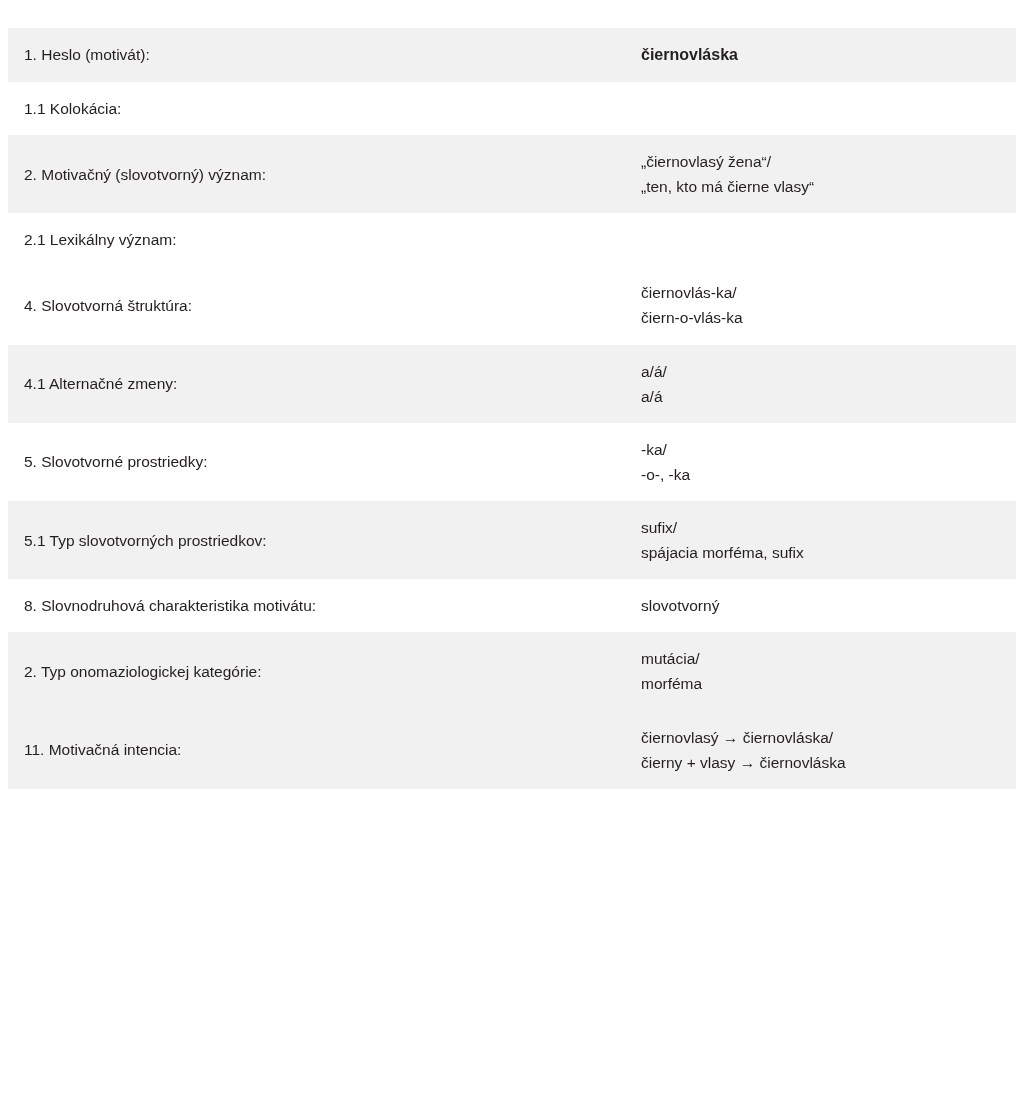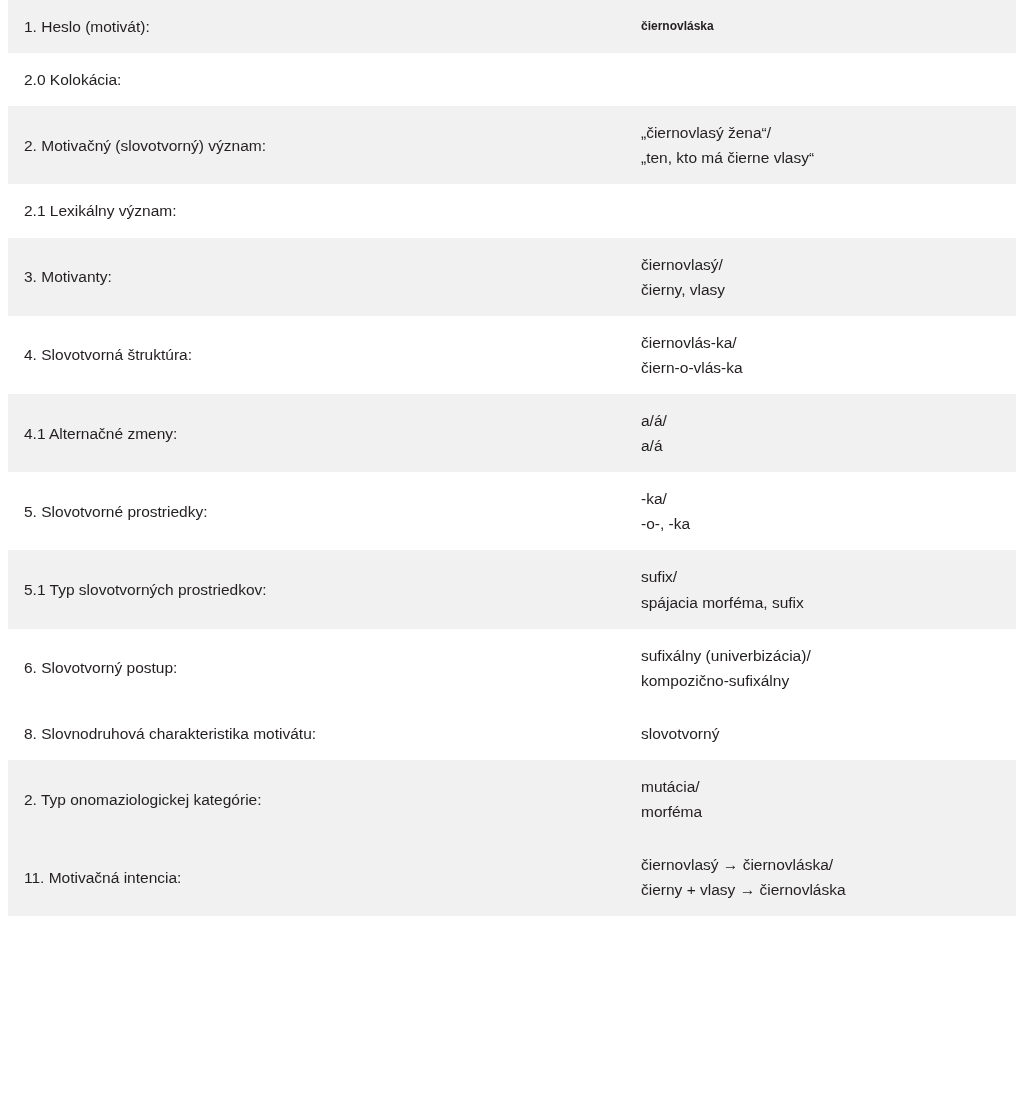--- a/index.html
+++ b/index.html
@@ -11,20 +11,21 @@
     width: 1024px;
     height: 1107px;
     font-family: "Liberation Sans", sans-serif;
     color: #231f20;
     overflow: hidden;
   }
   .page {
     width: 1024px;
     height: 855px;
     background: #ffffff;
+    padding-top: 28px;
     box-sizing: border-box;
   }
   .entry-table {
     width: 952px;
     margin: 0 auto;
     border-collapse: collapse;
     table-layout: fixed;
   }
   .entry-table tr.row-shaded {
     background: #f1f1f1;
@@ -48,56 +49,49 @@
     padding-left: 4px;
   }
   .label-indent-0 { padding-left: 16px; }
   .label-indent-1 { padding-left: 40px; }
   .value-line {
     display: block;
     white-space: nowrap;
   }
   .headword {
     font-weight: bold;
-    font-size: 12px;
+    font-size: 16px;
   }
 </style>
 </head>
 <body>
 
 <div class="page">
   <table class="entry-table">
     <tbody>
         <tr class="row-shaded">
           <td class="label-cell label-indent-0">1. Heslo (motivát):</td>
           <td class="value-cell">
             <span class="value-line headword">čiernovláska</span>
           </td>
         </tr>
         <tr class="row-plain">
-          <td class="label-cell label-indent-1">2.0 Kolokácia:</td>
+          <td class="label-cell label-indent-1">1.1 Kolokácia:</td>
           <td class="value-cell"></td>
         </tr>
         <tr class="row-shaded">
           <td class="label-cell label-indent-0">2. Motivačný (slovotvorný) význam:</td>
           <td class="value-cell">
             <span class="value-line">„čiernovlasý žena“/</span>
             <span class="value-line">„ten, kto má čierne vlasy“</span>
           </td>
         </tr>
         <tr class="row-plain">
           <td class="label-cell label-indent-1">2.1 Lexikálny význam:</td>
           <td class="value-cell"></td>
-        </tr>
-        <tr class="row-shaded">
-          <td class="label-cell label-indent-0">3. Motivanty:</td>
-          <td class="value-cell">
-            <span class="value-line">čiernovlasý/</span>
-            <span class="value-line">čierny, vlasy</span>
-          </td>
         </tr>
         <tr class="row-plain">
           <td class="label-cell label-indent-0">4. Slovotvorná štruktúra:</td>
           <td class="value-cell">
             <span class="value-line">čiernovlás-ka/</span>
             <span class="value-line">čiern-o-vlás-ka</span>
           </td>
         </tr>
         <tr class="row-shaded">
           <td class="label-cell label-indent-1">4.1 Alternačné zmeny:</td>
@@ -114,27 +108,20 @@
           </td>
         </tr>
         <tr class="row-shaded">
           <td class="label-cell label-indent-1">5.1 Typ slovotvorných prostriedkov:</td>
           <td class="value-cell">
             <span class="value-line">sufix/</span>
             <span class="value-line">spájacia morféma, sufix</span>
           </td>
         </tr>
         <tr class="row-plain">
-          <td class="label-cell label-indent-0">6. Slovotvorný postup:</td>
-          <td class="value-cell">
-            <span class="value-line">sufixálny (univerbizácia)/</span>
-            <span class="value-line">kompozično-sufixálny</span>
-          </td>
-        </tr>
-        <tr class="row-plain">
           <td class="label-cell label-indent-0">8. Slovnodruhová charakteristika motivátu:</td>
           <td class="value-cell">
             <span class="value-line">slovotvorný</span>
           </td>
         </tr>
         <tr class="row-shaded">
           <td class="label-cell label-indent-0">2. Typ onomaziologickej kategórie:</td>
           <td class="value-cell">
             <span class="value-line">mutácia/</span>
             <span class="value-line">morféma</span>

